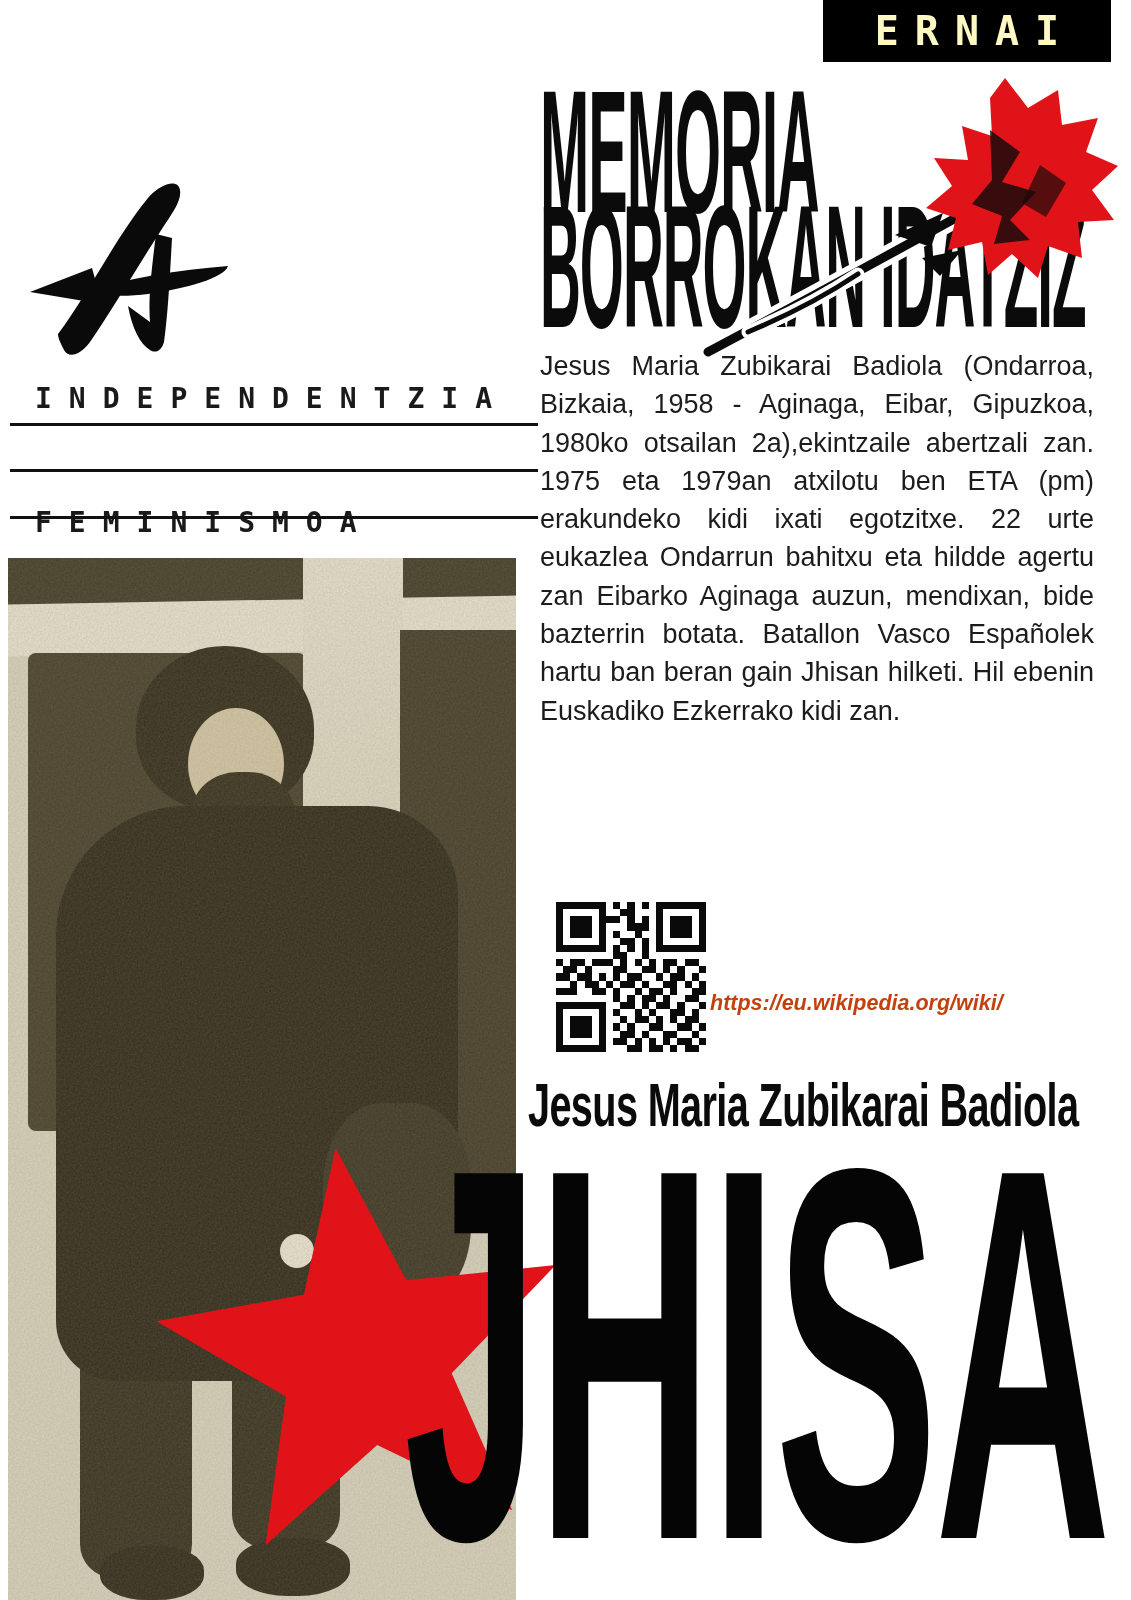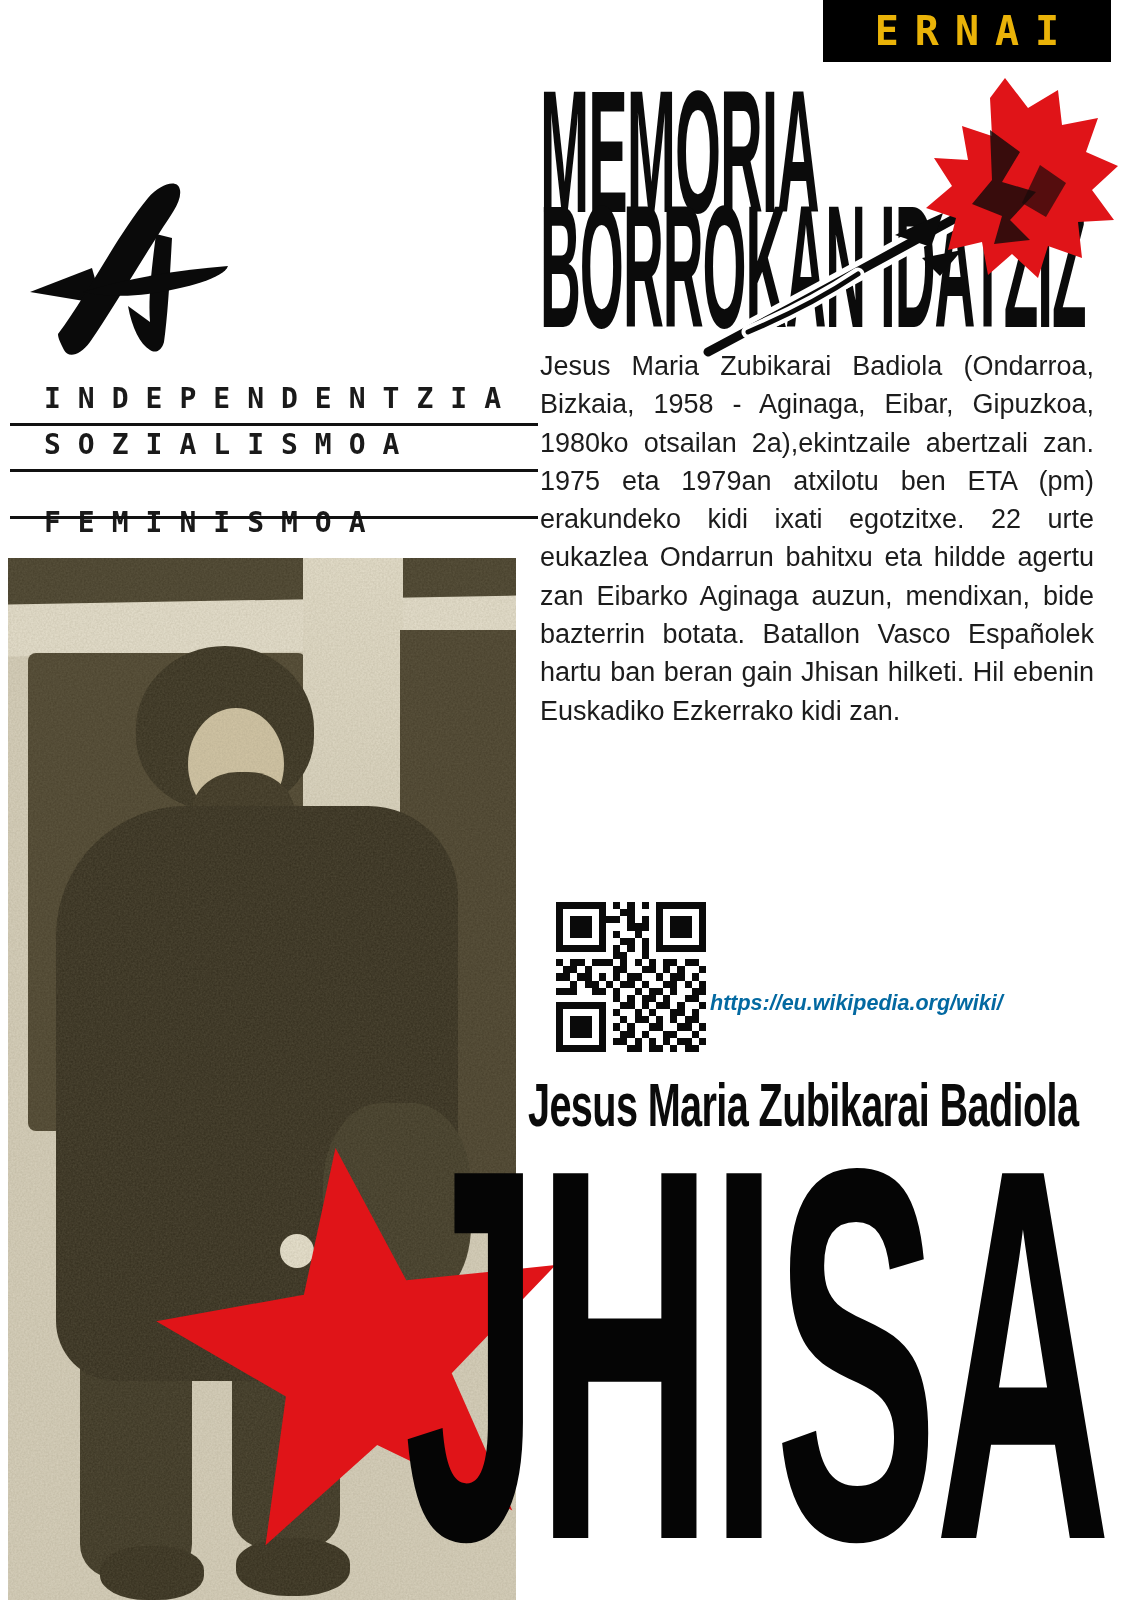--- a/index.html
+++ b/index.html
@@ -4,40 +4,40 @@
 <style>
   * { margin:0; padding:0; box-sizing:border-box; }
   html,body { background:#ffffff; }
   #poster {
     position:relative; width:1131px; height:1600px; overflow:hidden;
     background:#ffffff; font-family:"Liberation Sans", sans-serif;
   }
   
   .banner {
     position:absolute; left:823px; top:0; width:288px; height:62px;
-    background:#000; color:#eab308; display:flex; align-items:center; justify-content:center;
+    background:#000; color:#fef9c3; display:flex; align-items:center; justify-content:center;
     font-family:"DejaVu Sans Mono", monospace; font-weight:bold;
     font-size:40px; letter-spacing:16px; padding-left:16px;
   }
   
   .title-line {
     position:absolute; left:540px; color:#0b0b0b; z-index:2;
     font-family:"Liberation Sans", sans-serif; font-weight:bold;
     font-size:174px; line-height:1; white-space:nowrap;
     transform-origin:left top; letter-spacing:-3px;
   }
   .title-line.l1 { top:65px;  transform:scaleX(0.34); }
   .title-line.l2 { top:180px; transform:scaleX(0.325); }
   
   .flower { position:absolute; left:690px; top:70px; z-index:3; }
   
   .logo { position:absolute; left:28px; top:172px; }
   
   .slogan-line {
-    position:absolute; left:44px; color:#1a1a1a;
+    position:absolute; left:35px; color:#1a1a1a;
     font-family:"DejaVu Sans Mono", monospace; font-weight:bold;
     font-size:28px; letter-spacing:17px; white-space:nowrap;
   }
   .sl1 { top:382px; } .sl2 { top:428px; } .sl3 { top:475px;margin-top:31px; }
   .slogan-rule { position:absolute; left:10px; width:528px; height:3px; background:#111; }
   .sr1 { top:423px; } .sr2 { top:469px; } .sr3 { top:516px; }
   
   .body-text {
     position:absolute; left:540px; top:347px; width:554px;
     font-size:27px; line-height:38.3px; color:#1c1c1c;
@@ -64,21 +64,21 @@
   .ph-shoeA { left:92px;  top:988px; width:104px; height:54px; background:#332d1c; border-radius:45%; }
   .ph-shoeB { left:228px; top:980px; width:114px; height:58px; background:#332d1c; border-radius:45%; }
   .photo > svg.grain { position:absolute; left:0; top:0; opacity:.5; }
   
   .qr { position:absolute; left:556px; top:902px; width:150px; height:150px; background:#fff; }
   .qr-grid { display:grid; width:100%; height:100%; }
   .qm { background:#fff; } .qm.on { background:#0a0a0a; }
   .qr-url {
     position:absolute; left:710px; top:988px; z-index:2;
     font-family:"Liberation Sans", sans-serif; font-style:italic; font-weight:bold;
-    font-size:21.5px; line-height:31px; color:#0369a1; white-space:nowrap;
+    font-size:21.5px; line-height:31px; color:#c2410c; white-space:nowrap;
   }
   
   .subject-name {
     position:absolute; left:528px; top:1074px; z-index:4; color:#0b0b0b;
     font-weight:bold; font-size:62px; line-height:1; white-space:nowrap;
     transform-origin:left top; transform:scaleX(0.64); letter-spacing:-1px;
   }
   .nickname {
     position:absolute; left:404px; top:1089px; z-index:4; color:#050505;
     font-weight:bold; font-size:530px; line-height:1; white-space:nowrap;
@@ -114,21 +114,20 @@
 
   <svg class="logo" width="205" height="192" viewBox="0 0 205 192">
     <polygon points="2,120 64,96 74,132" fill="#0a0a0a"></polygon>
     <path d="M 30 162 C 60 122 90 62 120 26 C 132 12 150 6 152 18 C 154 30 142 44 132 60 C 110 94 84 138 62 170 C 52 184 40 186 36 178 C 32 170 30 166 30 162 Z" fill="#0a0a0a"></path>
     <path d="M 128 62 C 124 94 120 126 122 150 L 100 134 C 104 156 112 172 122 178 C 128 182 134 178 136 170 C 140 142 142 102 144 66 Z" fill="#0a0a0a"></path>
     <path d="M 55 120 C 100 106 150 98 200 94 C 196 106 160 116 120 122 C 98 125 72 124 55 120 Z" fill="#0a0a0a"></path>
   </svg>
 
   <div class="slogan-line sl1">INDEPENDENTZIA</div>
   <div class="slogan-rule sr1"></div>
-  <div class="slogan-line sl2">SOZIALISMOA</div>
   <div class="slogan-rule sr2"></div>
   <div class="slogan-line sl3">FEMINISMOA</div>
   <div class="slogan-rule sr3"></div>
 
   <div class="body-text">Jesus Maria Zubikarai Badiola (Ondarroa, Bizkaia, 1958 - Aginaga, Eibar, Gipuzkoa, 1980ko otsailan 2a),ekintzaile abertzali zan. 1975 eta 1979an atxilotu ben ETA (pm) erakundeko kidi ixati egotzitxe. 22 urte eukazlea Ondarrun bahitxu eta hildde agertu zan Eibarko Aginaga auzun, mendixan, bide bazterrin botata. Batallon Vasco Españolek hartu ban beran gain Jhisan hilketi. Hil ebenin Euskadiko Ezkerrako kidi zan.</div>
 
   <div class="photo">
     <div class="sh ph-topband"></div>
     <div class="sh ph-lightbar"></div>
     <div class="sh ph-winL"></div>

